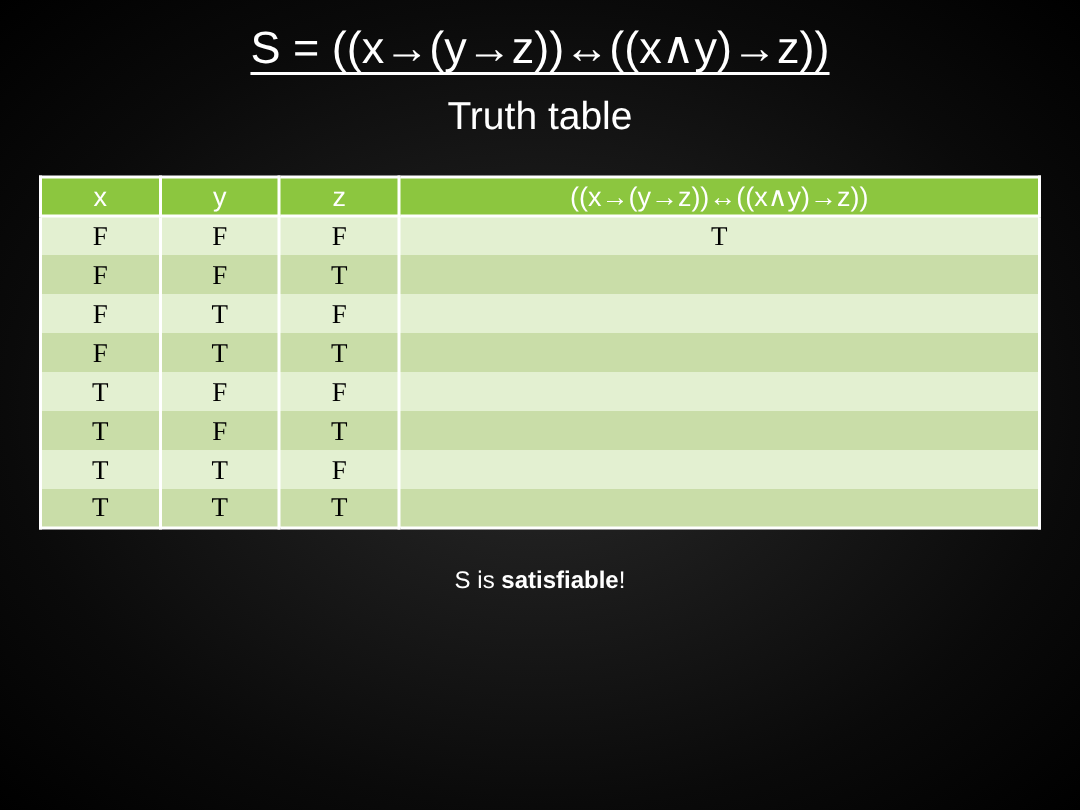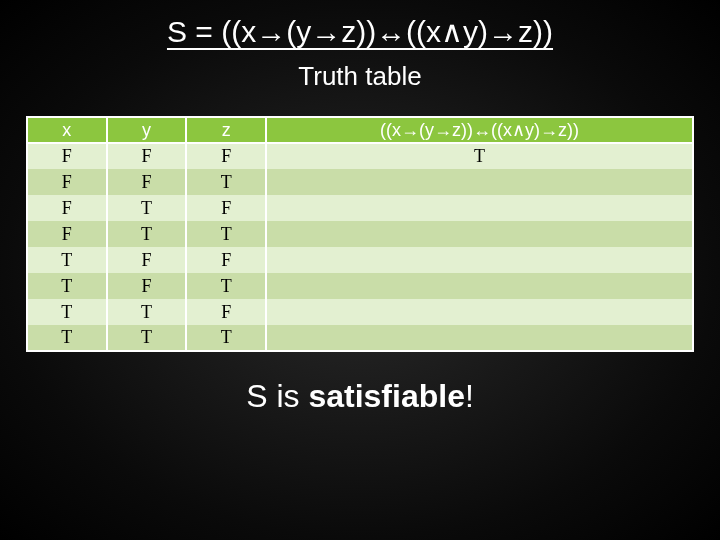--- a/index.html
+++ b/index.html
@@ -56,21 +56,21 @@
   }
   tbody tr:last-child td { border-bottom: 2px solid #fff; }
   tr.light td { background: #E3F0D1; color: #000; }
   tr.dark td { background: #C9DDA8; color: #000; }
   col.c1 { width: 80px; }
   col.c2 { width: 80px; }
   col.c3 { width: 80px; }
   col.c4 { width: 428px; }
   .footer {
     text-align: center;
-    font-size: 32px;
+    font-size: 16px;
     color: #fff;
     margin-top: 26px;
     font-weight: 400;
   }
   .footer .b { font-weight: 700; }
 </style>
 </head>
 <body>
 
 <div class="title">S = ((x→(y→z))↔((x∧y)→z))</div>

